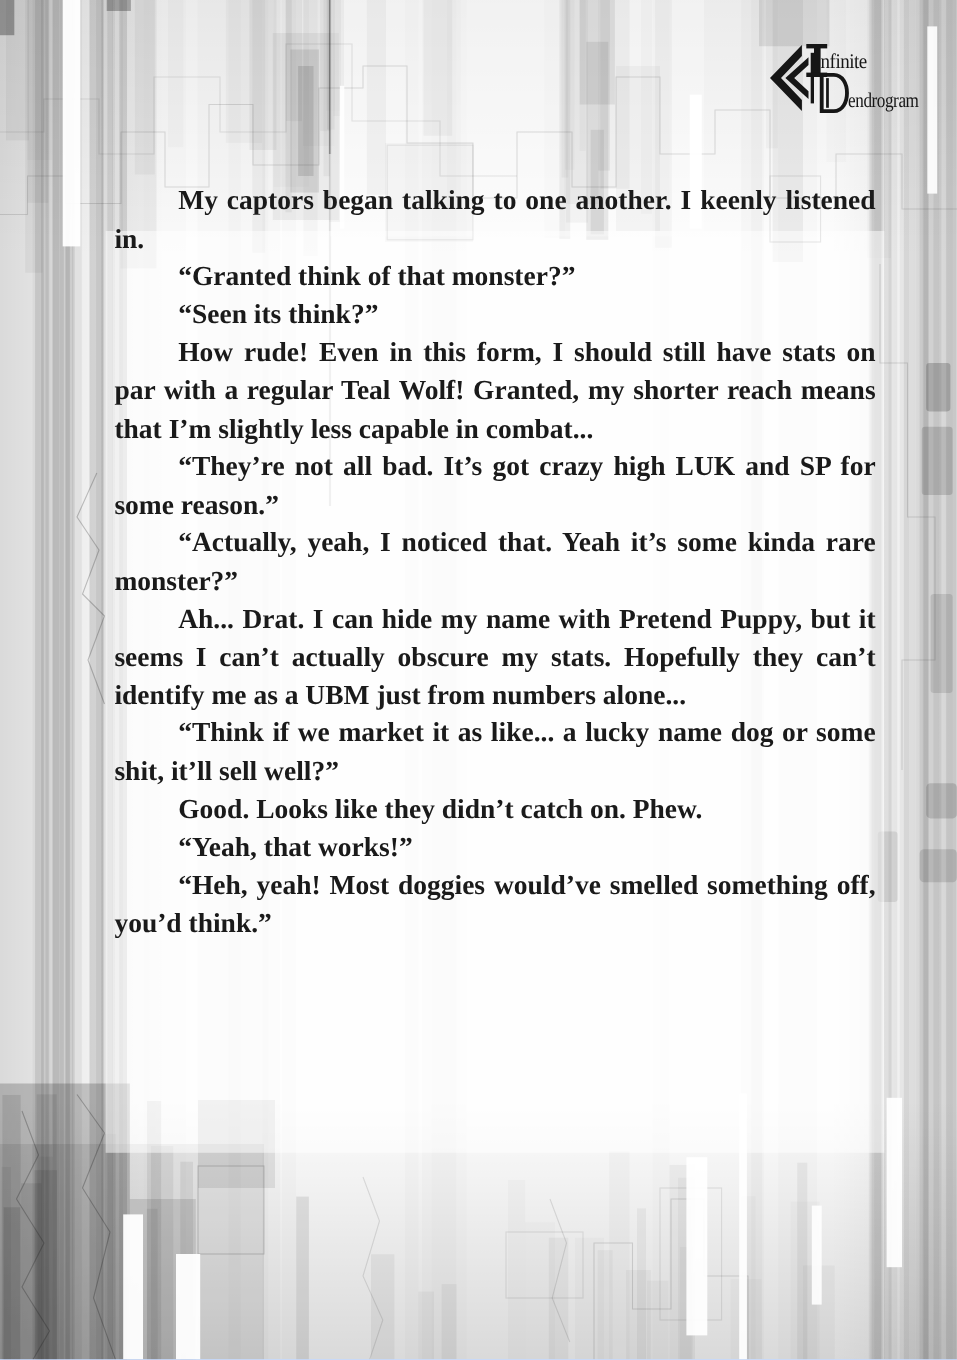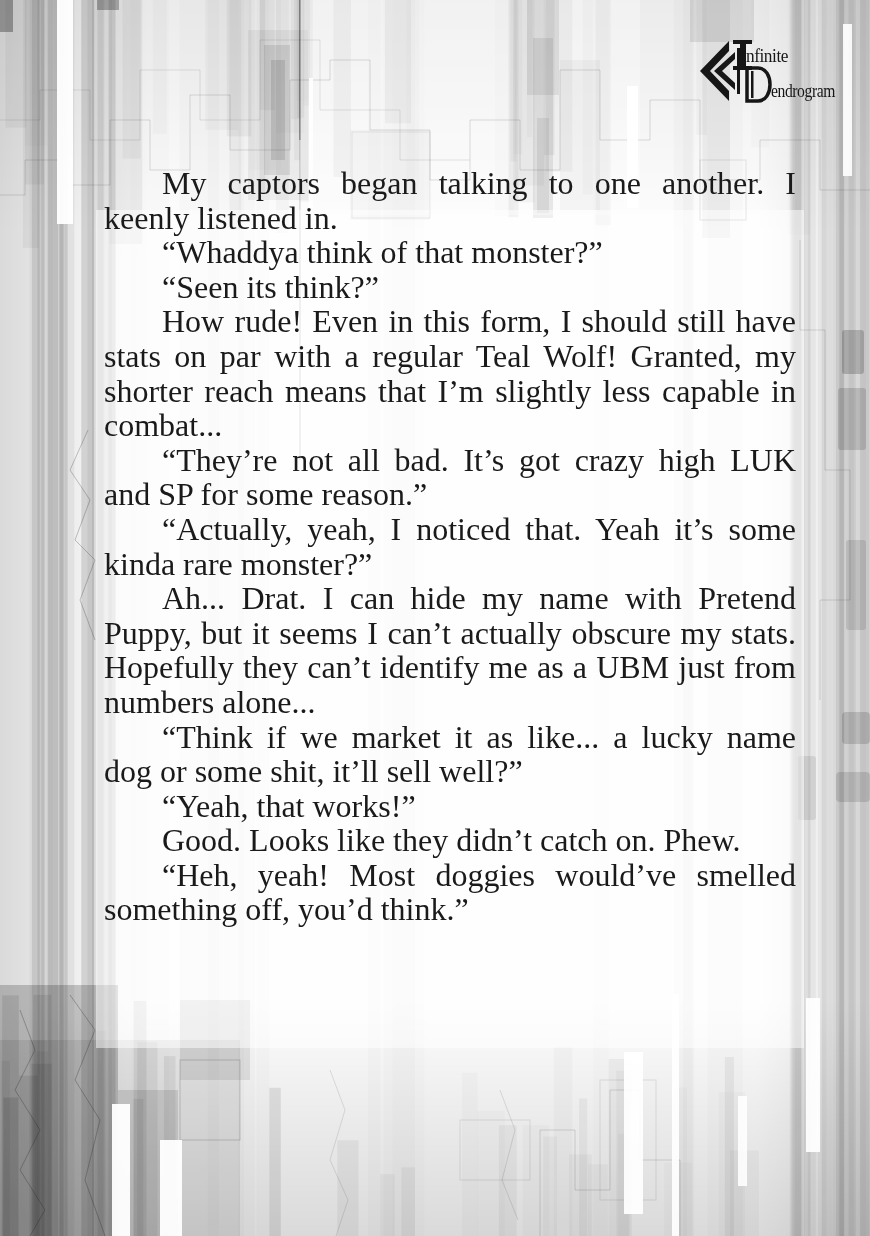--- a/index.html
+++ b/index.html
@@ -5,22 +5,22 @@
   html,body{margin:0;padding:0;background:#ffffff;}
   .page{
     position:relative;width:870px;height:1236px;overflow:hidden;
     background:#3b82f6;font-family:"Liberation Serif",serif;
   }
   .bg{position:absolute;left:0;top:0;width:870px;height:1236px;}
   .logo-svg{position:absolute;left:696px;top:26px;width:152px;height:88px;}
   .logo-svg text{font-family:"Liberation Serif",serif;fill:#161616;letter-spacing:-0.5px;}
   .text-block{
     position:absolute;left:104px;top:166px;width:692px;
-    color:#1a1a1a;font-size:32px;line-height:34.6px;
-    text-align:justify;text-rendering:optimizeLegibility;
+    color:#1a1a1a;font-size:25px;line-height:34.6px;
+    text-align:justify;text-rendering:optimizeLegibility;font-weight:bold;
   }
   .text-block p{margin:0;text-indent:58px;}
 </style>
 </head>
 <body>
 
 <div class="page">
 
   <svg id="bgsvg" class="bg" viewBox="0 0 870 1236" xmlns="http://www.w3.org/2000/svg" aria-hidden="true">
     <defs>
@@ -244,24 +244,24 @@
 
       <path d="M51,42 L51,75 L62,75 C78,75 78,42 62,42 Z" fill="none" stroke="#161616" stroke-width="3.5"></path>
       <rect x="55" y="45" width="2.5" height="27"></rect>
     </g>
     <text x="50" y="36" font-size="19" textLength="42" lengthAdjust="spacingAndGlyphs">nfinite</text>
     <text x="75" y="71" font-size="19" textLength="64" lengthAdjust="spacingAndGlyphs">endrogram</text>
   </svg>
 
   <main class="text-block">
     <p>My captors began talking to one another. I keenly listened in.</p>
-    <p>“Whaddya think of that monster?”</p>
+    <p>“Granted think of that monster?”</p>
     <p>“Seen its think?”</p>
     <p>How rude! Even in this form, I should still have stats on par with a regular Teal Wolf! Granted, my shorter reach means that I’m slightly less capable in combat...</p>
     <p>“They’re not all bad. It’s got crazy high LUK and SP for some reason.”</p>
     <p>“Actually, yeah, I noticed that. Yeah it’s some kinda rare monster?”</p>
     <p>Ah... Drat. I can hide my name with Pretend Puppy, but it seems I can’t actually obscure my stats. Hopefully they can’t identify me as a UBM just from numbers alone...</p>
     <p>“Think if we market it as like... a lucky name dog or some shit, it’ll sell well?”</p>
+    <p>Good. Looks like they didn’t catch on. Phew.</p>
     <p>“Yeah, that works!”</p>
-    <p>Good. Looks like they didn’t catch on. Phew.</p>
     <p>“Heh, yeah! Most doggies would’ve smelled something off, you’d think.”</p>
   </main>
 </div>
 
 </body></html>

